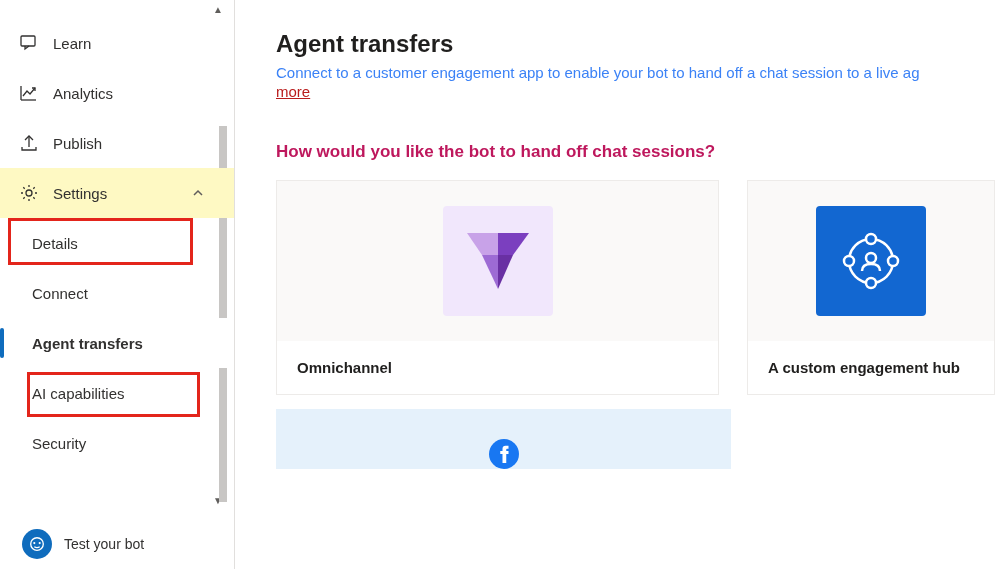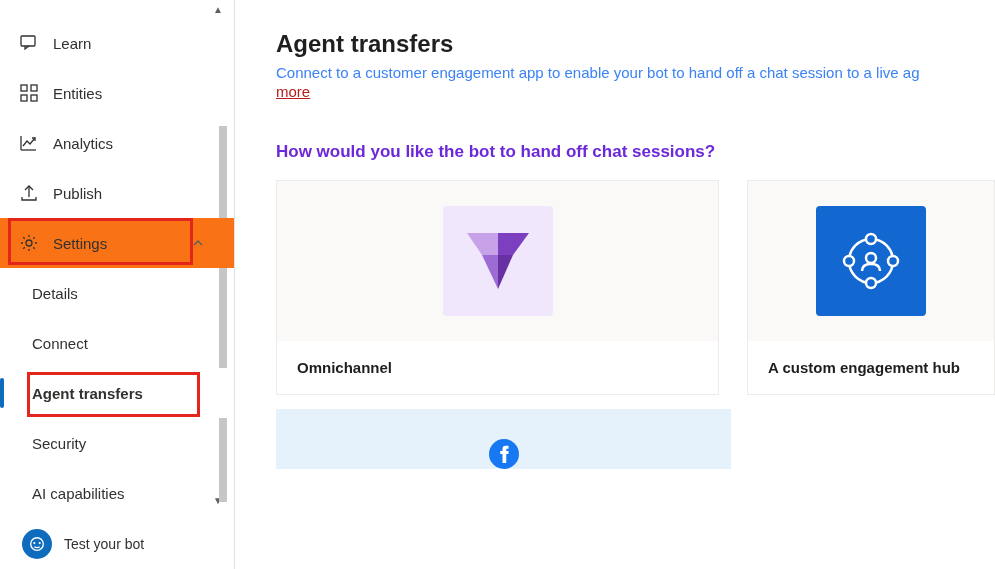--- a/index.html
+++ b/index.html
@@ -88,21 +88,21 @@
     .nav-sub-item.active::before {
       content: "";
       position: absolute;
       left: 0;
       top: 10px;
       bottom: 10px;
       width: 4px;
       background: #0f6cbd;
       border-radius: 2px;
     }
-    .nav-item.expanded { background: #f97316; }
+    .nav-item.expanded { background: #fef9c3; }
     .chevron {
       position: absolute;
       right: 30px;
     }
     .red-box {
       position: absolute;
       border: 3px solid #e3251b;
       pointer-events: none;
     }
     .red-box-settings { left: 8px; top: 218px; width: 185px; height: 47px; }
@@ -156,21 +156,21 @@
     .learn-more {
       color: #b91c1c;
       text-decoration: underline;
       font-size: 15px;
       cursor: pointer;
       display: inline-block;
     }
     h2 {
       font-size: 17px;
       font-weight: 600;
-      color: #6d28d9;
+      color: #be185d;
       margin-top: 42px;
       margin-bottom: 18px;
     }
     .cards {
       display: flex;
       gap: 28px;
     }
     .card {
       width: 455px;
       border: 1px solid #edebe9;
@@ -234,31 +234,20 @@
 
     <ul class="nav-list">
       <li class="nav-item">
         <span class="icon">
           <svg width="20" height="20" viewBox="0 0 20 20" fill="none" stroke="#323130" stroke-width="1.3">
             <rect x="2" y="3" width="14" height="10" rx="1"></rect>
               <path d="M6 13 L6 16 L10 13"></path>
           </svg>
         </span>
         <span>Learn</span>
-      </li>
-      <li class="nav-item">
-        <span class="icon">
-          <svg width="20" height="20" viewBox="0 0 20 20" fill="none" stroke="#323130" stroke-width="1.3">
-            <rect x="2" y="2" width="6" height="6"></rect>
-              <rect x="12" y="2" width="6" height="6"></rect>
-            <rect x="2" y="12" width="6" height="6"></rect>
-              <rect x="12" y="12" width="6" height="6"></rect>
-          </svg>
-        </span>
-        <span>Entities</span>
       </li>
       <li class="nav-item">
         <span class="icon">
           <svg width="20" height="20" viewBox="0 0 20 20" fill="none" stroke="#323130" stroke-width="1.3">
             <path d="M2 17 L2 3"></path>
               <path d="M2 17 L17 17"></path>
               <path d="M4 13 L8 8 L11 11 L16 5"></path>
               <path d="M13 5 L16 5 L16 8"></path>
           </svg>
         </span>
@@ -293,24 +282,24 @@
       <li class="nav-sub-item">
         <span>Details</span>
       </li>
       <li class="nav-sub-item">
         <span>Connect</span>
       </li>
       <li class="nav-sub-item active">
         <span>Agent transfers</span>
       </li>
       <li class="nav-sub-item">
+        <span>AI capabilities</span>
+      </li>
+      <li class="nav-sub-item">
         <span>Security</span>
-      </li>
-      <li class="nav-sub-item">
-        <span>AI capabilities</span>
       </li>
     </ul>
 
     <div class="bottom-bar">
       <span class="bot-avatar">
         <svg width="18" height="18" viewBox="0 0 20 20" fill="#ffffff">
           <circle cx="10" cy="10" r="7" fill="none" stroke="#ffffff" stroke-width="1.5"></circle>
           <circle cx="7" cy="9" r="1.2"></circle>
             <circle cx="13" cy="9" r="1.2"></circle>
           <path d="M7 13 Q10 15 13 13" fill="none" stroke="#ffffff" stroke-width="1.5"></path>

